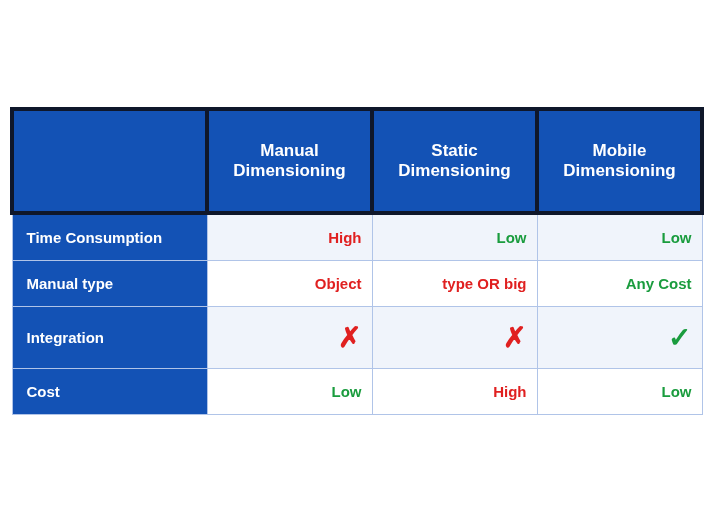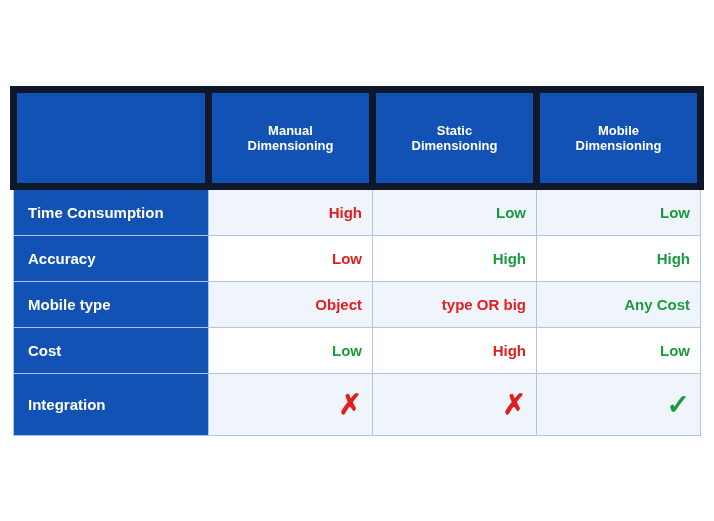--- a/index.html
+++ b/index.html
@@ -19,23 +19,23 @@
     table {
       width: 100%;
       border-collapse: collapse;
       border: 1px solid #ccc;
     }
     thead th {
       background-color: #1352b5;
       color: #fff;
       text-align: center;
       padding: 30px 8px;
-      font-size: 13px;
+      font-size: 17px;
       font-weight: 600;
-      border: 7px solid #0f172a;
+      border: 4px solid #0f172a;
     }
     thead th:first-child {
       background-color: #1352b5;
       width: 195px;
     }
     tbody tr td {
       border: 1px solid #b0c4e8;
       padding: 14px 10px;
       text-align: right;
       font-size: 15px;
@@ -81,38 +81,32 @@
       </tr>
     </thead>
     <tbody id="table-body">
     <tr>
           <td>Time Consumption</td>
           <td><span class="red">High</span></td>
           <td><span class="green">Low</span></td>
           <td><span class="green">Low</span></td>
         </tr>
         <tr>
-          <td>Accuracy</td>
-          <td><span class="red">Low</span></td>
-          <td><span class="green">High</span></td>
-          <td><span class="green">High</span></td>
-        </tr>
-        <tr>
-          <td>Mobile type</td>
+          <td>Manual type</td>
           <td><span class="red">Object</span></td>
           <td><span class="red">type OR big</span></td>
           <td><span class="green">Any Cost</span></td>
+        </tr>
+        <tr>
+          <td>Integration</td>
+          <td><span class="red" style="font-size: 28px; font-weight: bold;">✗</span></td>
+          <td><span class="red" style="font-size: 28px; font-weight: bold;">✗</span></td>
+          <td><span class="green" style="font-size: 28px; font-weight: bold;">✓</span></td>
         </tr>
         <tr>
           <td>Cost</td>
           <td><span class="green">Low</span></td>
           <td><span class="red">High</span></td>
           <td><span class="green">Low</span></td>
         </tr>
-        <tr>
-          <td>Integration</td>
-          <td><span class="red" style="font-size: 28px; font-weight: bold;">✗</span></td>
-          <td><span class="red" style="font-size: 28px; font-weight: bold;">✗</span></td>
-          <td><span class="green" style="font-size: 28px; font-weight: bold;">✓</span></td>
-        </tr>
       </tbody>
   </table>
 </div>
 
 </body></html>

